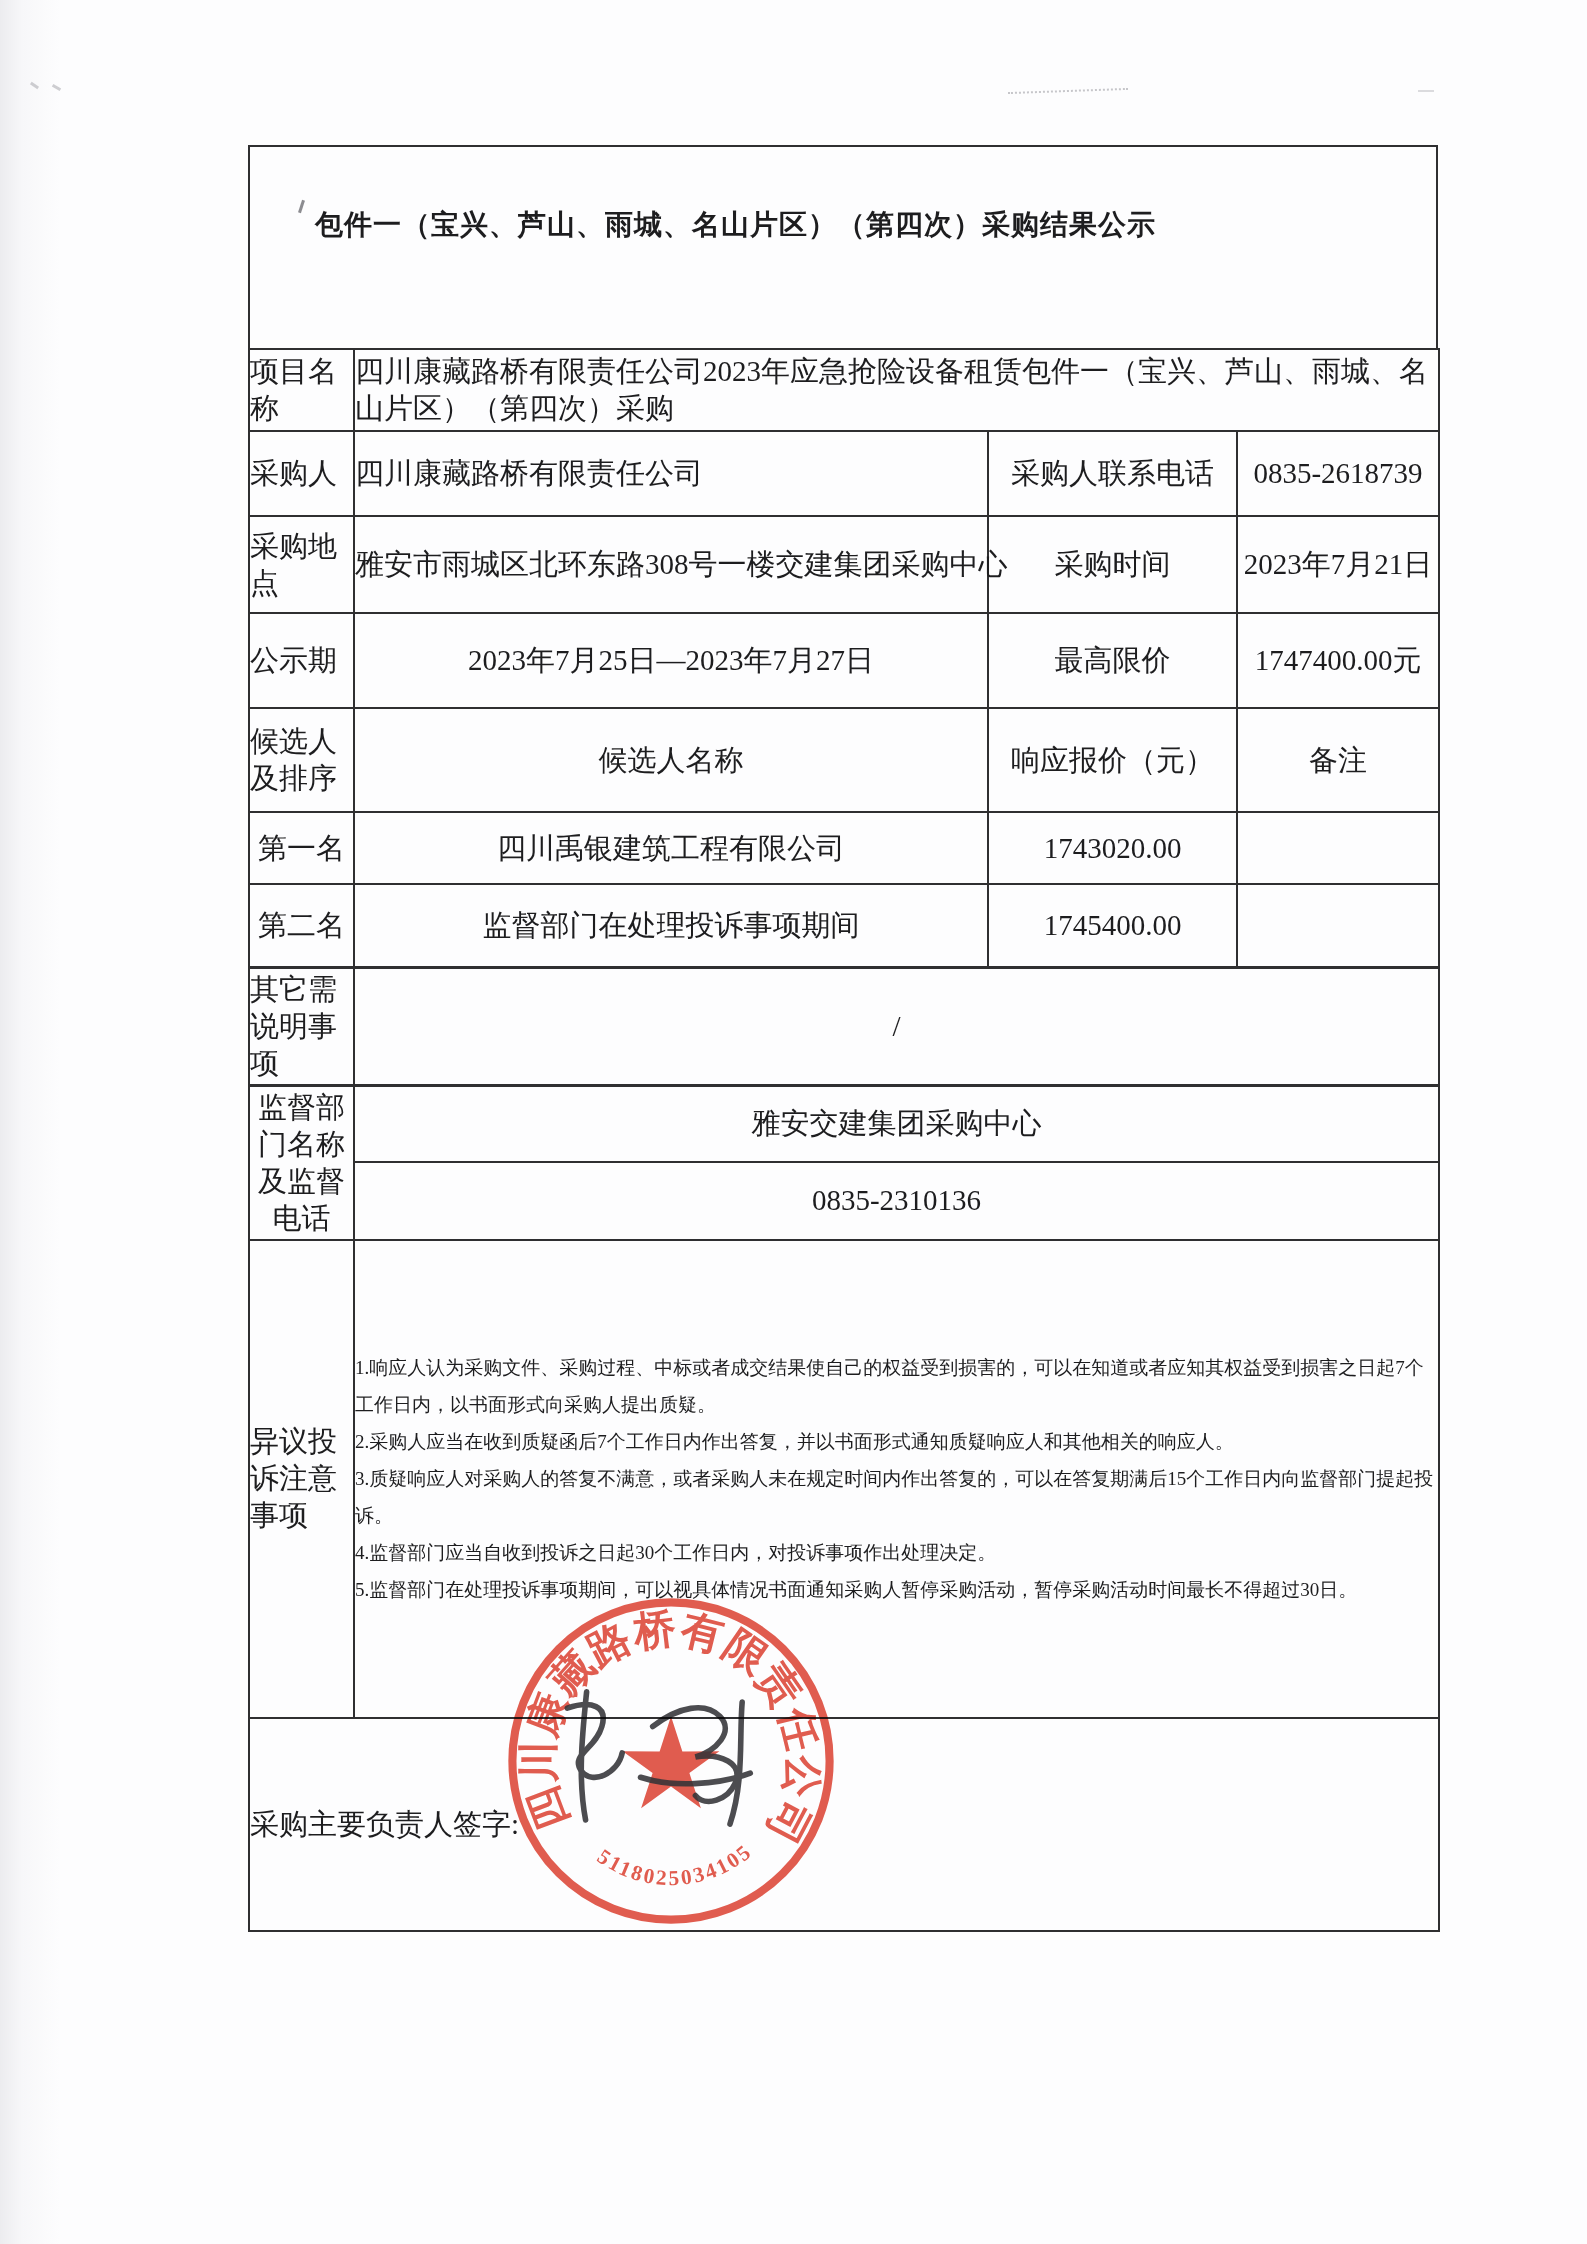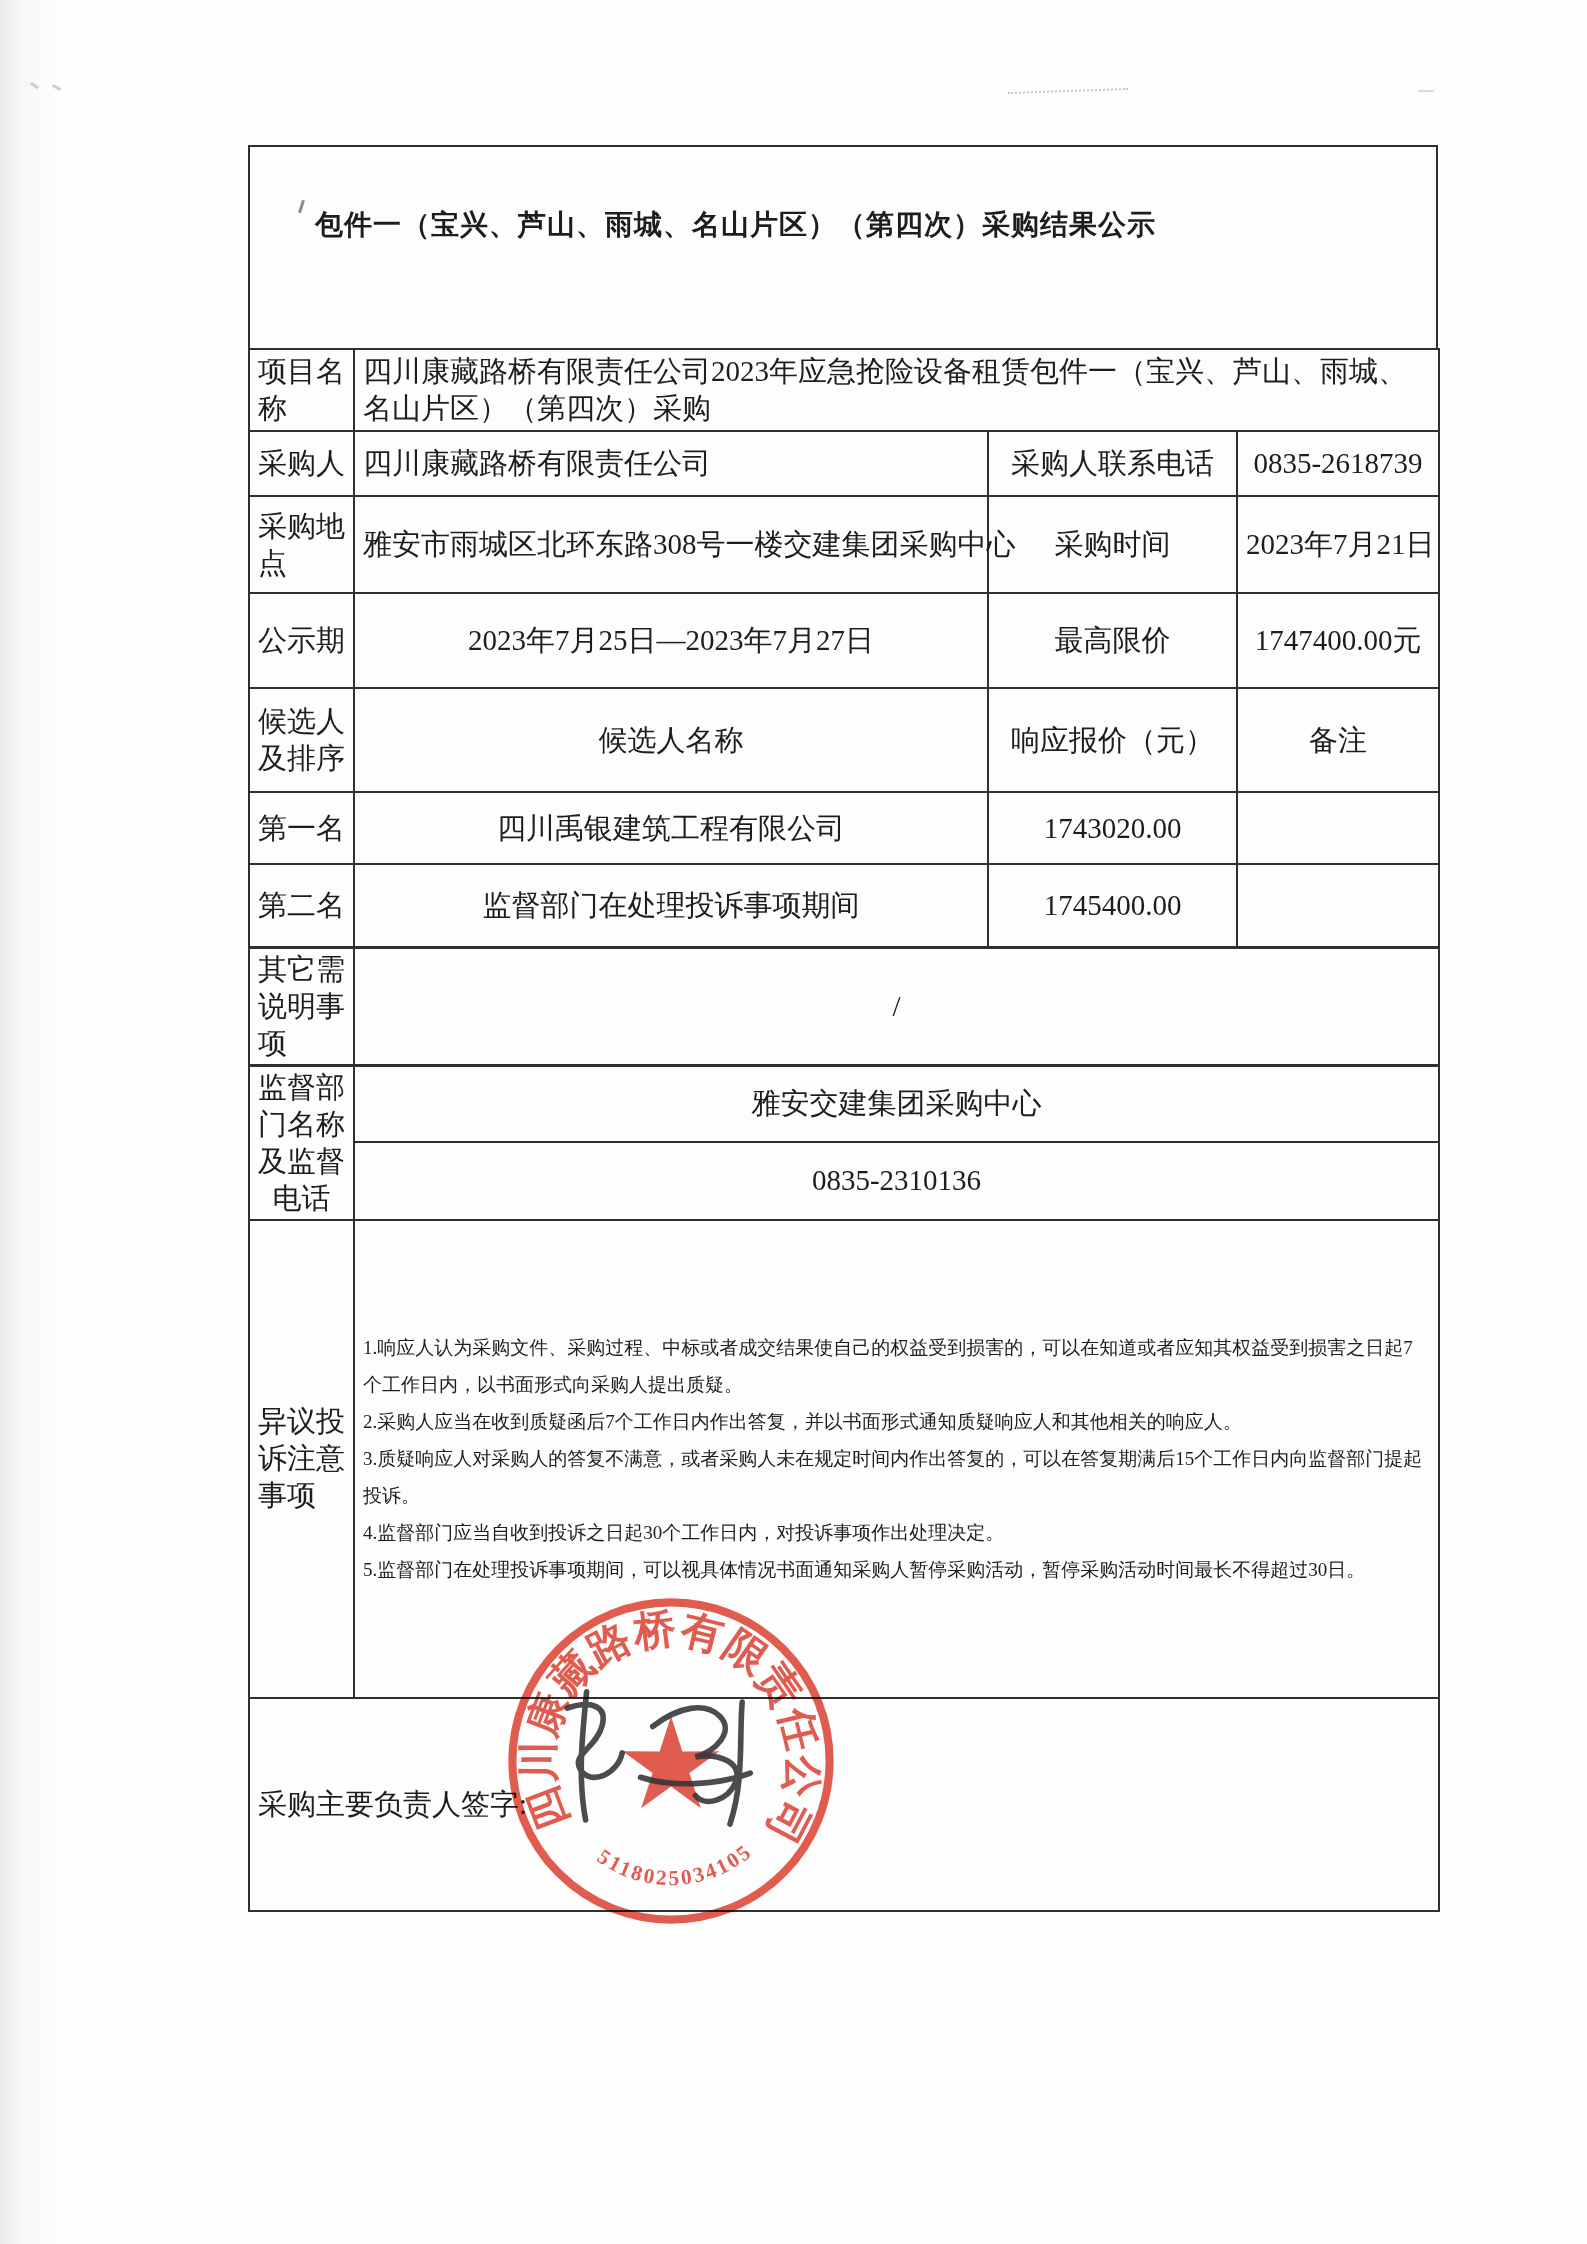--- a/index.html
+++ b/index.html
@@ -29,21 +29,21 @@
 
   .title-area {
     box-sizing:border-box; border:2px solid #2f2f31; border-bottom:none;
     height:203px; text-align:center; padding:54px 215px 0 0;
   }
   .title { font-size:28px; font-weight:700; line-height:47px; letter-spacing:1px; }
 
   table.sheet { border-collapse:collapse; table-layout:fixed; width:1190px; }
   table.sheet td {
     border:2px solid #2f2f31; box-sizing:border-box;
-    font-size:29px; line-height:37px; padding:2px 8px; vertical-align:middle;
+    font-size:29px; line-height:37px; padding:2px 0; vertical-align:middle;
     word-break:break-all;
   }
   td.label { line-height:34px; padding:2px 5px; }
   td.label-center { text-align:center;margin-top:24px; }
   .center { text-align:center; }
   .nowrap { white-space:nowrap;border-radius:31px; }
   tr.thick td { border-top-width:3px; }
 
   td.objection-content { padding:6px 14px; }
   .objection-item { font-size:19px; line-height:37px; }
@@ -80,21 +80,21 @@
           <col style="width:249px">
           <col style="width:202px">
       </colgroup>
 
       <tbody>
           <tr style="height:82px">
         <td class="label">项目名称</td>
         <td colspan="3">四川康藏路桥有限责任公司2023年应急抢险设备租赁包件一（宝兴、芦山、雨城、名山片区）（第四次）采购</td>
       </tr>
 
-      <tr style="height:65px">
+      <tr style="height:85px">
         <td class="label">采购人</td>
         <td>四川康藏路桥有限责任公司</td>
         <td class="center nowrap">采购人联系电话</td>
         <td class="center nowrap">0835-2618739</td>
       </tr>
 
       <tr style="height:97px">
         <td class="label">采购地点</td>
         <td class="nowrap">雅安市雨城区北环东路308号一楼交建集团采购中心</td>
         <td class="center nowrap">采购时间</td>

